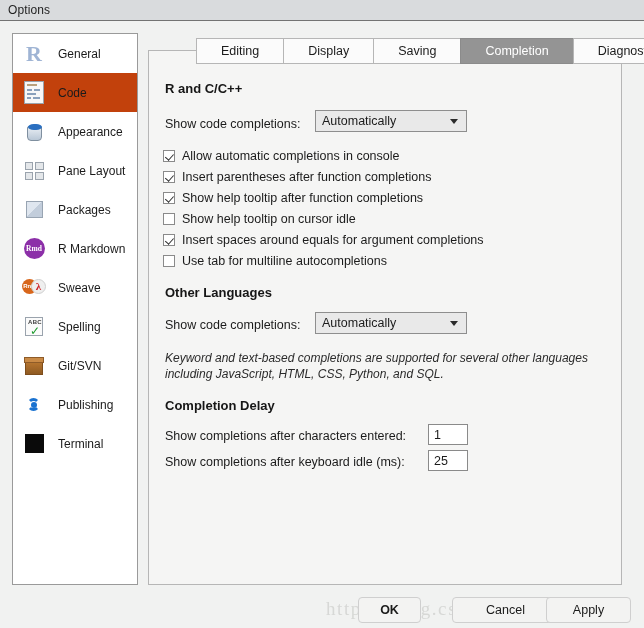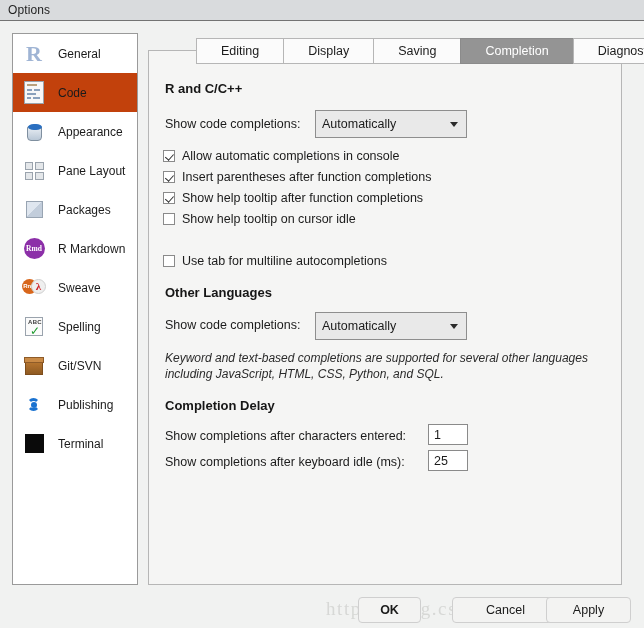--- a/index.html
+++ b/index.html
@@ -265,21 +265,21 @@
     color: #161616;
   }
   .field-label {
     position: absolute;
     font-size: 12.5px;
     color: #1b1b1b;
     white-space: nowrap;
   }
   .combo {
     position: absolute;
-    height: 28px;
+    height: 22px;
     background: #e9e9e9;
     border: 1px solid #8e8e8e;
     box-sizing: border-box;
     display: flex;
     align-items: center;
     padding-left: 6px;
     font-size: 12.5px;
     color: #1b1b1b;
   }
   .combo .caret {
@@ -496,20 +496,24 @@
     <span class="check-label">Insert parentheses after function completions</span>
   </div>
   <div class="check-row" style="left:14px; top:140px;">
     <span class="cb checked"></span>
     <span class="check-label">Show help tooltip after function completions</span>
   </div>
   <div class="check-row" style="left:14px; top:161px;">
     <span class="cb"></span>
     <span class="check-label">Show help tooltip on cursor idle</span>
   </div>
+  <div class="check-row" style="left:14px; top:182px;">
+    <span class="cb checked"></span>
+    <span class="check-label">Insert spaces around equals for argument completions</span>
+  </div>
   <div class="check-row" style="left:14px; top:203px;">
     <span class="cb"></span>
     <span class="check-label">Use tab for multiline autocompletions</span>
   </div>
 
   <div class="section-title" style="left:16px; top:234px;">Other Languages</div>
 
   <div class="field-label" style="left:16px; top:267px;">Show code completions:</div>
   <div class="combo" style="left:166px; top:261px; width:152px;">
     <span>Automatically</span>

